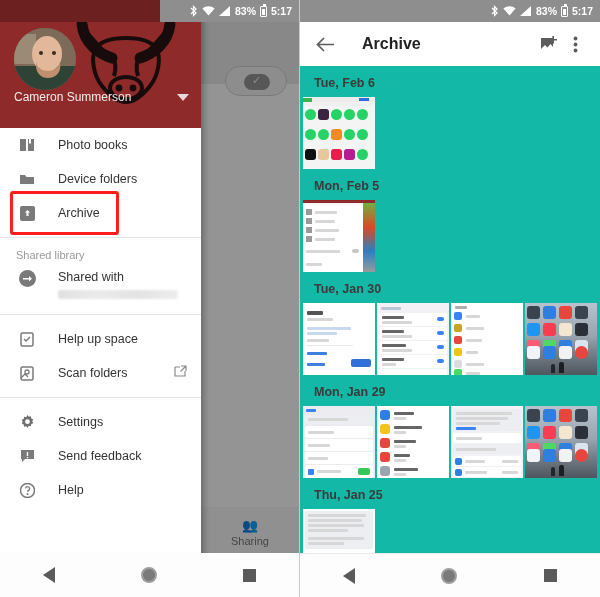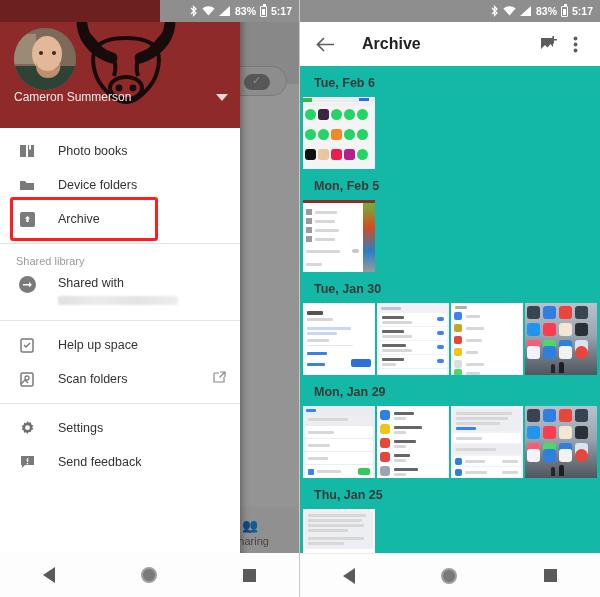--- a/index.html
+++ b/index.html
@@ -44,41 +44,41 @@
   .bg-col{ position:absolute; top:0; bottom:0; }
   .bg-tile{ position:absolute; background:#1a1a1a; }
   .bg-bottombar{ position:absolute; bottom:44px; left:0; right:0; height:46px; background:#e9e9e9; }
   .bg-sharing{ position:absolute; bottom:50px; right:10px; width:78px; text-align:center;
                color:#6f6f6f; font-size:11px; }
   .bg-sharing .ico{ display:block; font-size:13px; line-height:13px; margin-bottom:3px; }
   .dim{ position:absolute; inset:0; background:rgba(0,0,0,0.38); z-index:10; }
 
   
   .drawer{
-    position:absolute; top:0; left:0; width:240px; bottom:0;
+    position:absolute; top:0; left:0; width:201px; bottom:0;
     background:#ffffff; z-index:20; box-shadow:2px 0 7px rgba(0,0,0,.35);
     display:flex; flex-direction:column;
   }
   .drawer-header{
     position:relative; height:128px; background:#8f2a2a; flex:0 0 auto; overflow:hidden;
   }
   .bulls{ position:absolute; left:62px; top:14px; width:128px; height:104px; opacity:.95;}
   .avatar{
     position:absolute; left:14px; top:28px; width:62px; height:62px; border-radius:50%;
     overflow:hidden; background:#6b5548;
   }
   .avatar svg{ display:block; }
   .acct-name{
     position:absolute; left:14px; bottom:24px; color:#f2eaea; font-size:12px;
   }
   .acct-caret{
     position:absolute; right:12px; bottom:27px; width:0;height:0;
     border-left:6px solid transparent; border-right:6px solid transparent; border-top:7px solid #e8d8d8;
   }
-  .drawer-body{ flex:1 1 auto; overflow:hidden; background:#fff; padding-top:6px; }
+  .drawer-body{ flex:1 1 auto; overflow:hidden; background:#fff; }
 
   .nav-item{
     display:flex; align-items:center; height:34px; padding:0 0 0 16px; position:relative;
   }
   .nav-ico{ width:22px; height:22px; flex:0 0 22px; display:flex; align-items:center; justify-content:center; color:#6b6b6b; }
   .nav-lbl{ margin-left:20px; font-size:12.5px; color:#333; }
   .nav-ext{ position:absolute; right:14px; color:#7d7d7d; }
   .divider{ height:1px; background:#e4e4e4; margin:7px 0; }
   .section-label{ font-size:11px; color:#9a9a9a; padding:4px 0 6px 16px; }
   .blurline{ height:9px; border-radius:2px;
@@ -297,20 +297,30 @@
           <span class="nav-ico">
             <svg width="15" height="14" viewBox="0 0 15 14">
                 <path d="M1 1h13v9H5l-3 3V10H1z" fill="#7a7a7a"></path>
                 <rect x="6.8" y="3" width="1.4" height="4" fill="#fff"></rect>
                 <rect x="6.8" y="8" width="1.4" height="1.3" fill="#fff"></rect>
               </svg>
           </span>
           <span class="nav-lbl">Send feedback</span>
         </div>
 
+        <div class="nav-item">
+          <span class="nav-ico">
+            <svg width="15" height="15" viewBox="0 0 15 15">
+                <circle cx="7.5" cy="7.5" r="7" fill="none" stroke="#7a7a7a" stroke-width="1.5"></circle>
+                <path d="M5.6 5.4a2 2 0 1 1 2.3 2.2v1.2" fill="none" stroke="#7a7a7a" stroke-width="1.4"></path>
+                <circle cx="7.5" cy="11" r="1" fill="#7a7a7a"></circle>
+              </svg>
+          </span>
+          <span class="nav-lbl">Help</span>
+        </div>
 
       </div>
     </div>
 
     <div class="statusbar split">
       <span class="st-icon bt">
         <svg width="9" height="12" viewBox="0 0 9 12">
             <path d="M2 3l5 5-2.5 2.5V1.5L7 4 2 9" fill="none" stroke="#fff" stroke-width="1.2"></path>
           </svg>
       </span>

